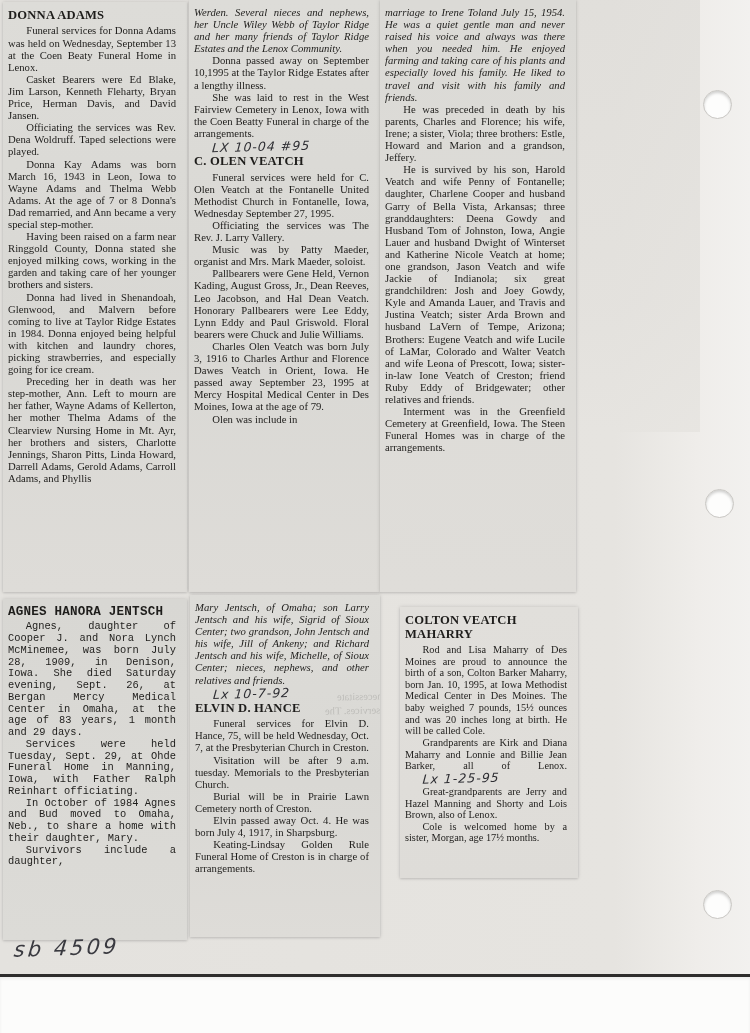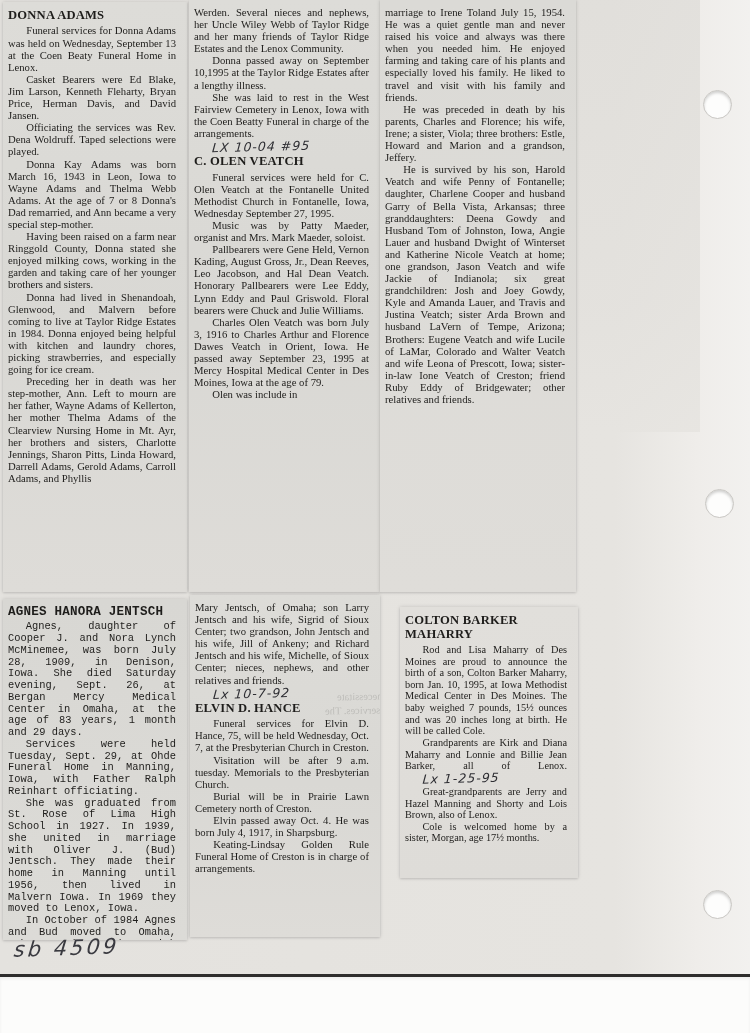--- a/index.html
+++ b/index.html
@@ -45,21 +45,21 @@
   .clip-veatch{left:189px;top:0;width:191px;height:592px;}
   .clip-veatch3{left:380px;top:0;width:196px;height:592px;background:linear-gradient(180deg,#dbdad6,#dfddd9);}
   .clip-agnes{left:3px;top:599px;width:184px;height:341px;font-size:10.4px;background:linear-gradient(180deg,#d8d7d3,#dcdbd7);font-family:Liberation Mono, monospace;}
   .clip-elvin{left:190px;top:595px;width:190px;height:342px;}
   .clip-colton{left:400px;top:607px;width:178px;height:271px;font-size:10.3px;background:linear-gradient(180deg,#e1dfdb,#dedcd8);}
   .title{
     font-weight:bold;font-size:12.6px;letter-spacing:.2px;line-height:1.15;
     margin:0 0 2px 0;text-align:left;
   }
   .p{margin:0;text-indent:1.7em;}
-  .p.cont{text-indent:0;}
+  .p.cont{text-indent:0;font-style:italic;}
   
   .hand{
     font-family:"DejaVu Sans",sans-serif;font-style:italic;color:#2e2e33;
     display:inline-block;transform:rotate(-1.5deg) skewX(-6deg);
     font-size:12.5px;letter-spacing:1px;
   }
   .hand-line{margin:1px 0 0 18px;text-indent:0;}
   .page-code{
     position:absolute;left:14px;top:936px;font-size:21px;letter-spacing:3px;
     transform:rotate(-2deg) skewX(-8deg);color:#3a3a40;
@@ -93,58 +93,59 @@
 
   <div class="clip clip-veatch">
     <p class="p cont">Werden. Several nieces and nephews, her Uncle Wiley Webb of Taylor Ridge and her many friends of Taylor Ridge Estates and the Lenox Community.</p>
     <p class="p">Donna passed away on September 10,1995 at the Taylor Ridge Estates after a lengthy illness.</p>
     <p class="p">She was laid to rest in the West Fairview Cemetery in Lenox, Iowa with the Coen Beatty Funeral in charge of the arrangements.</p>
     <div class="hand-line">
       <span class="hand">LX 10-04 #95</span>
     </div>
     <h2 class="title">C. OLEN VEATCH</h2>
     <p class="p">Funeral services were held for C. Olen Veatch at the Fontanelle United Methodist Church in Fontanelle, Iowa, Wednesday September 27, 1995.</p>
+    <p class="p">Officiating the services was The Rev. J. Larry Vallery.</p>
     <p class="p">Music was by Patty Maeder, organist and Mrs. Mark Maeder, soloist.</p>
     <p class="p">Pallbearers were Gene Held, Vernon Kading, August Gross, Jr., Dean Reeves, Leo Jacobson, and Hal Dean Veatch. Honorary Pallbearers were Lee Eddy, Lynn Eddy and Paul Griswold. Floral bearers were Chuck and Julie Williams.</p>
     <p class="p">Charles Olen Veatch was born July 3, 1916 to Charles Arthur and Florence Dawes Veatch in Orient, Iowa. He passed away September 23, 1995 at Mercy Hospital Medical Center in Des Moines, Iowa at the age of 79.</p>
     <p class="p">Olen was include in</p>
   </div>
 
   <div class="clip clip-veatch3">
     <p class="p cont">marriage to Irene Toland July 15, 1954. He was a quiet gentle man and never raised his voice and always was there when you needed him. He enjoyed farming and taking care of his plants and especially loved his family. He liked to travel and visit with his family and friends.</p>
     <p class="p">He was preceded in death by his parents, Charles and Florence; his wife, Irene; a sister, Viola; three brothers: Estle, Howard and Marion and a grandson, Jeffery.</p>
     <p class="p">He is survived by his son, Harold Veatch and wife Penny of Fontanelle; daughter, Charlene Cooper and husband Garry of Bella Vista, Arkansas; three granddaughters: Deena Gowdy and Husband Tom of Johnston, Iowa, Angie Lauer and husband Dwight of Winterset and Katherine Nicole Veatch at home; one grandson, Jason Veatch and wife Jackie of Indianola; six great grandchildren: Josh and Joey Gowdy, Kyle and Amanda Lauer, and Travis and Justina Veatch; sister Arda Brown and husband LaVern of Tempe, Arizona; Brothers: Eugene Veatch and wife Lucile of LaMar, Colorado and Walter Veatch and wife Leona of Prescott, Iowa; sister-in-law Ione Veatch of Creston; friend Ruby Eddy of Bridgewater; other relatives and friends.</p>
+    <p class="p">Interment was in the Greenfield Cemetery at Greenfield, Iowa. The Steen Funeral Homes was in charge of the arrangements.</p>
   </div>
 
   <div class="clip clip-agnes">
     <h2 class="title">AGNES HANORA JENTSCH</h2>
     <p class="p">Agnes, daughter of Cooper J. and Nora Lynch McMinemee, was born July 28, 1909, in Denison, Iowa. She died Saturday evening, Sept. 26, at Bergan Mercy Medical Center in Omaha, at the age of 83 years, 1 month and 29 days.</p>
     <p class="p">Services were held Tuesday, Sept. 29, at Ohde Funeral Home in Manning, Iowa, with Father Ralph Reinhart officiating.</p>
-    <p class="p">She was graduated from St. Rose of Lima High School in 1927. In 1939, she united in marriage with Oliver J. (Bud) Jentsch. They made their home in Manning until 1956, then lived in Malvern Iowa. In 1969 they moved to Lenox, Iowa.</p>
     <p class="p">In October of 1984 Agnes and Bud moved to Omaha, Neb., to share a home with their daughter, Mary.</p>
     <p class="p">Survivors include a daughter,</p>
   </div>
 
   <div class="clip clip-elvin">
     <p class="p cont">Mary Jentsch, of Omaha; son Larry Jentsch and his wife, Sigrid of Sioux Center; two grandson, John Jentsch and his wife, Jill of Ankeny; and Richard Jentsch and his wife, Michelle, of Sioux Center; nieces, nephews, and other relatives and friends.</p>
     <span class="bleed b1">necessitate</span>
     <span class="bleed b2">services. The</span>
     <div class="hand-line">
       <span class="hand">Lx 10-7-92</span>
     </div>
     <h2 class="title">ELVIN D. HANCE</h2>
     <p class="p">Funeral services for Elvin D. Hance, 75, will be held Wednesday, Oct. 7, at the Presbyterian Church in Creston.</p>
     <p class="p">Visitation will be after 9 a.m. tuesday. Memorials to the Presbyterian Church.</p>
     <p class="p">Burial will be in Prairie Lawn Cemetery north of Creston.</p>
     <p class="p">Elvin passed away Oct. 4. He was born July 4, 1917, in Sharpsburg.</p>
     <p class="p">Keating-Lindsay Golden Rule Funeral Home of Creston is in charge of arrangements.</p>
   </div>
 
   <div class="clip clip-colton">
-    <h2 class="title">COLTON BARKER MAHARRY</h2>
+    <h2 class="title">COLTON VEATCH MAHARRY</h2>
     <p class="p">Rod and Lisa Maharry of Des Moines are proud to announce the birth of a son, Colton Barker Maharry, born Jan. 10, 1995, at Iowa Methodist Medical Center in Des Moines. The baby weighed 7 pounds, 15½ ounces and was 20 inches long at birth. He will be called Cole.</p>
     <p class="p"><span>Grandparents are Kirk and Diana Maharry and Lonnie and Billie Jean Barker, all of Lenox.</span> <span class="hand">Lx 1-25-95</span></p>
     <p class="p">Great-grandparents are Jerry and Hazel Manning and Shorty and Lois Brown, also of Lenox.</p>
     <p class="p">Cole is welcomed home by a sister, Morgan, age 17½ months.</p>
   </div>
 
   <div class="hand page-code">sb 4509</div>
 
   <div class="hole h1"></div>
   <div class="hole h2"></div>

